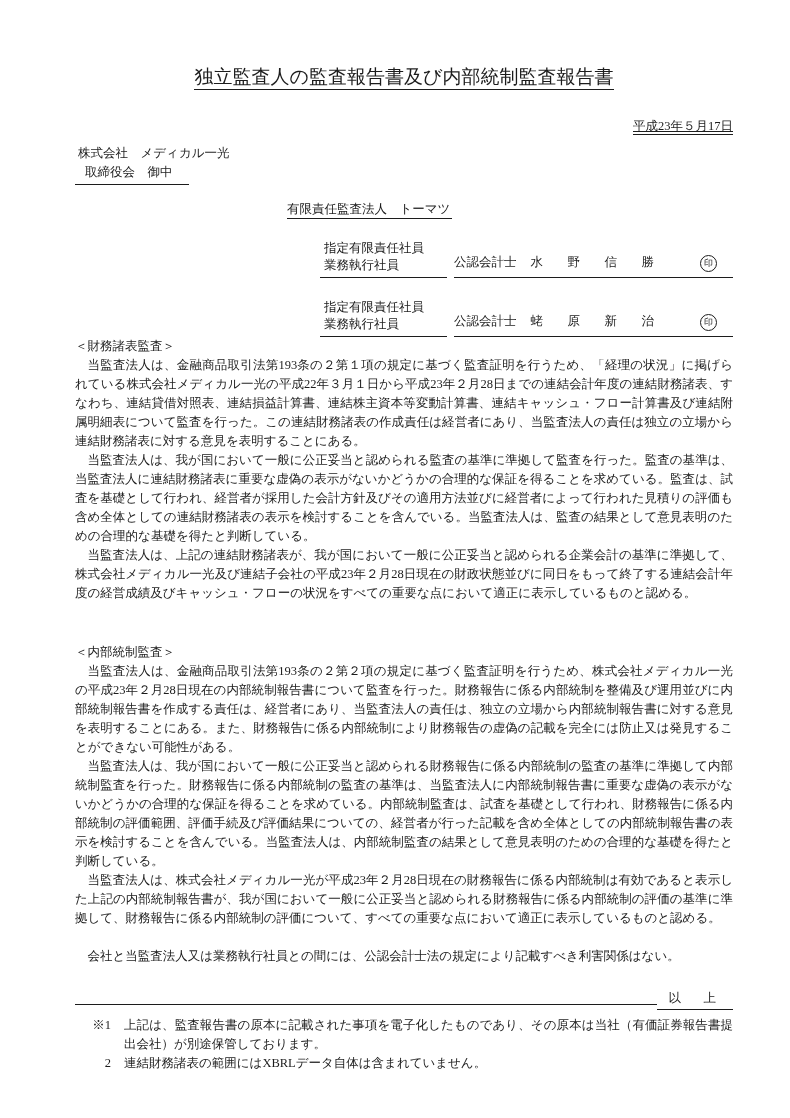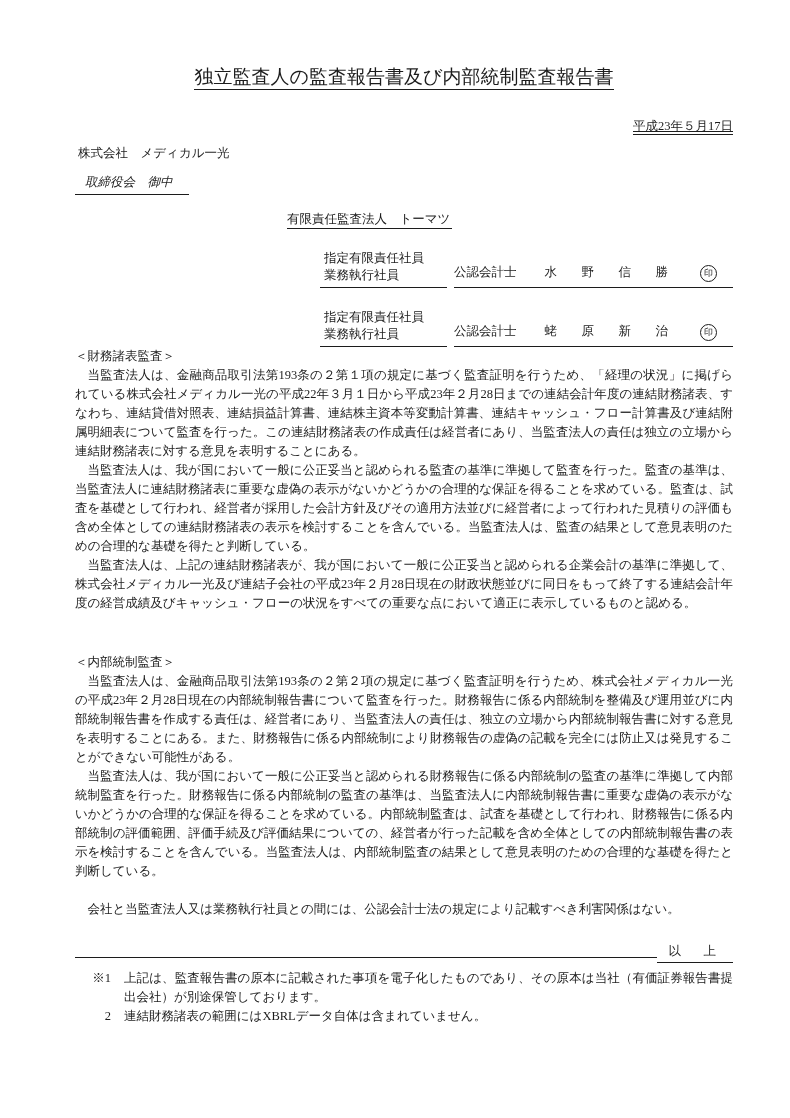--- a/index.html
+++ b/index.html
@@ -37,22 +37,21 @@
   }
   .date-row .u {
     border-bottom: 1px solid #1c1c1c;
     padding-bottom: 1px;
   }
   .addr-company {
     margin-top: 8px;
     padding-left: 3px;
   }
   .addr-board-row {
-    margin-top: 10px;
-    font-style: italic;
+    margin-top: 0;
   }
   .addr-board {
     display: inline-block;
     border-bottom: 1.5px solid #1c1c1c;
     margin-left: 0;
     padding: 0 16px 2px 10px;
   }
   .firm-row {
     margin-top: 15px;
     margin-left: 212px;
@@ -78,21 +77,21 @@
     line-height: 17px;
   }
   .sig-value {
     flex: 1;
     border-bottom: 1px solid #1c1c1c;
     display: flex;
     align-items: flex-end;
     padding-bottom: 5px;
   }
   .sig-name {
-    margin-left: 28px;
+    margin-left: 14px;
     letter-spacing: 6px;
     white-space: nowrap;
   }
   .seal {
     margin-left: auto;
     margin-right: 16px;
     width: 15px;
     height: 15px;
     border: 1px solid #1c1c1c;
     border-radius: 50%;
@@ -201,20 +200,21 @@
     <div class="sec-heading sec-fs">＜財務諸表監査＞</div>
     <p class="par">当監査法人は、金融商品取引法第193条の２第１項の規定に基づく監査証明を行うため、「経理の状況」に掲げられている株式会社メディカル一光の平成22年３月１日から平成23年２月28日までの連結会計年度の連結財務諸表、すなわち、連結貸借対照表、連結損益計算書、連結株主資本等変動計算書、連結キャッシュ・フロー計算書及び連結附属明細表について監査を行った。この連結財務諸表の作成責任は経営者にあり、当監査法人の責任は独立の立場から連結財務諸表に対する意見を表明することにある。</p>
     <p class="par">当監査法人は、我が国において一般に公正妥当と認められる監査の基準に準拠して監査を行った。監査の基準は、当監査法人に連結財務諸表に重要な虚偽の表示がないかどうかの合理的な保証を得ることを求めている。監査は、試査を基礎として行われ、経営者が採用した会計方針及びその適用方法並びに経営者によって行われた見積りの評価も含め全体としての連結財務諸表の表示を検討することを含んでいる。当監査法人は、監査の結果として意見表明のための合理的な基礎を得たと判断している。</p>
     <p class="par">当監査法人は、上記の連結財務諸表が、我が国において一般に公正妥当と認められる企業会計の基準に準拠して、株式会社メディカル一光及び連結子会社の平成23年２月28日現在の財政状態並びに同日をもって終了する連結会計年度の経営成績及びキャッシュ・フローの状況をすべての重要な点において適正に表示しているものと認める。</p>
   </div>
 
   <div>
     <div class="sec-heading sec-ic">＜内部統制監査＞</div>
     <p class="par">当監査法人は、金融商品取引法第193条の２第２項の規定に基づく監査証明を行うため、株式会社メディカル一光の平成23年２月28日現在の内部統制報告書について監査を行った。財務報告に係る内部統制を整備及び運用並びに内部統制報告書を作成する責任は、経営者にあり、当監査法人の責任は、独立の立場から内部統制報告書に対する意見を表明することにある。また、財務報告に係る内部統制により財務報告の虚偽の記載を完全には防止又は発見することができない可能性がある。</p>
     <p class="par">当監査法人は、我が国において一般に公正妥当と認められる財務報告に係る内部統制の監査の基準に準拠して内部統制監査を行った。財務報告に係る内部統制の監査の基準は、当監査法人に内部統制報告書に重要な虚偽の表示がないかどうかの合理的な保証を得ることを求めている。内部統制監査は、試査を基礎として行われ、財務報告に係る内部統制の評価範囲、評価手続及び評価結果についての、経営者が行った記載を含め全体としての内部統制報告書の表示を検討することを含んでいる。当監査法人は、内部統制監査の結果として意見表明のための合理的な基礎を得たと判断している。</p>
+    <p class="par">当監査法人は、株式会社メディカル一光が平成23年２月28日現在の財務報告に係る内部統制は有効であると表示した上記の内部統制報告書が、我が国において一般に公正妥当と認められる財務報告に係る内部統制の評価の基準に準拠して、財務報告に係る内部統制の評価について、すべての重要な点において適正に表示しているものと認める。</p>
   </div>
 
   <p class="par closing">会社と当監査法人又は業務執行社員との間には、公認会計士法の規定により記載すべき利害関係はない。</p>
 
   <div class="endmark-row">
     <div class="endmark-line"></div>
     <span class="endmark-text">以　上</span>
   </div>
 
   <div class="notes">

